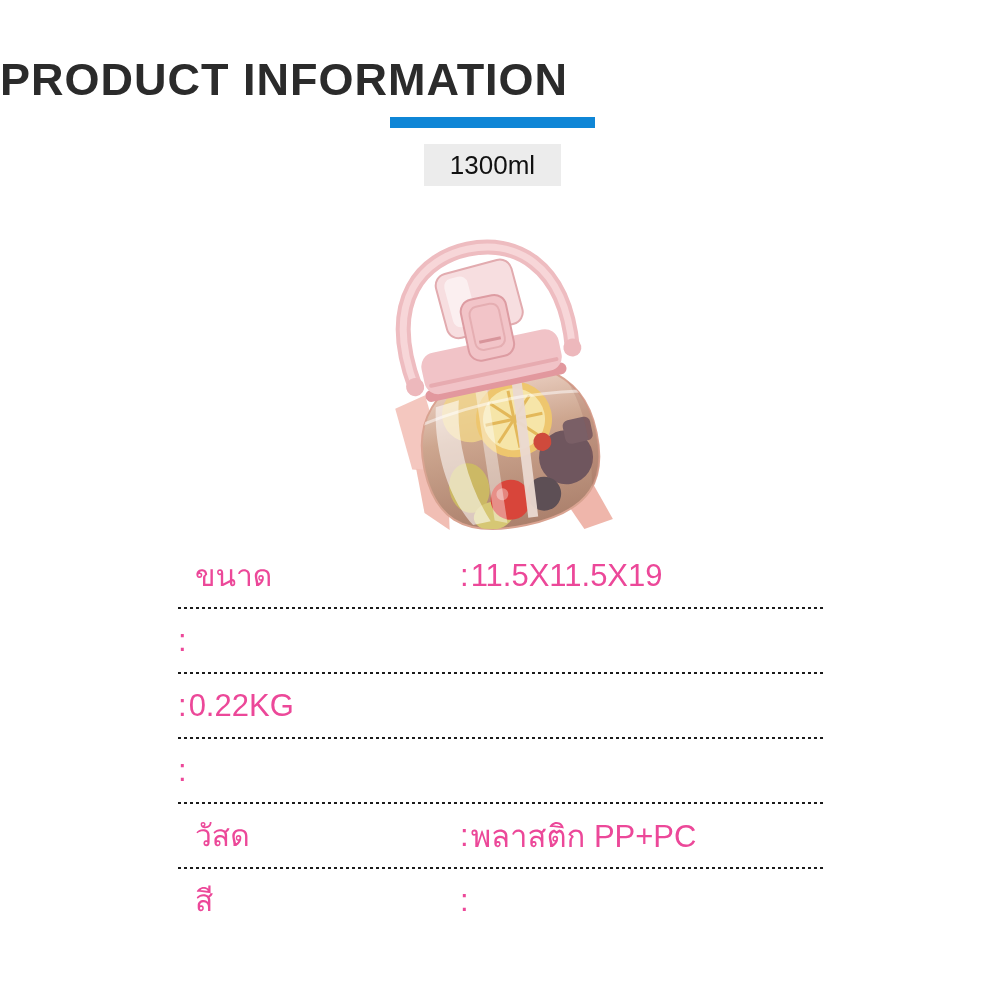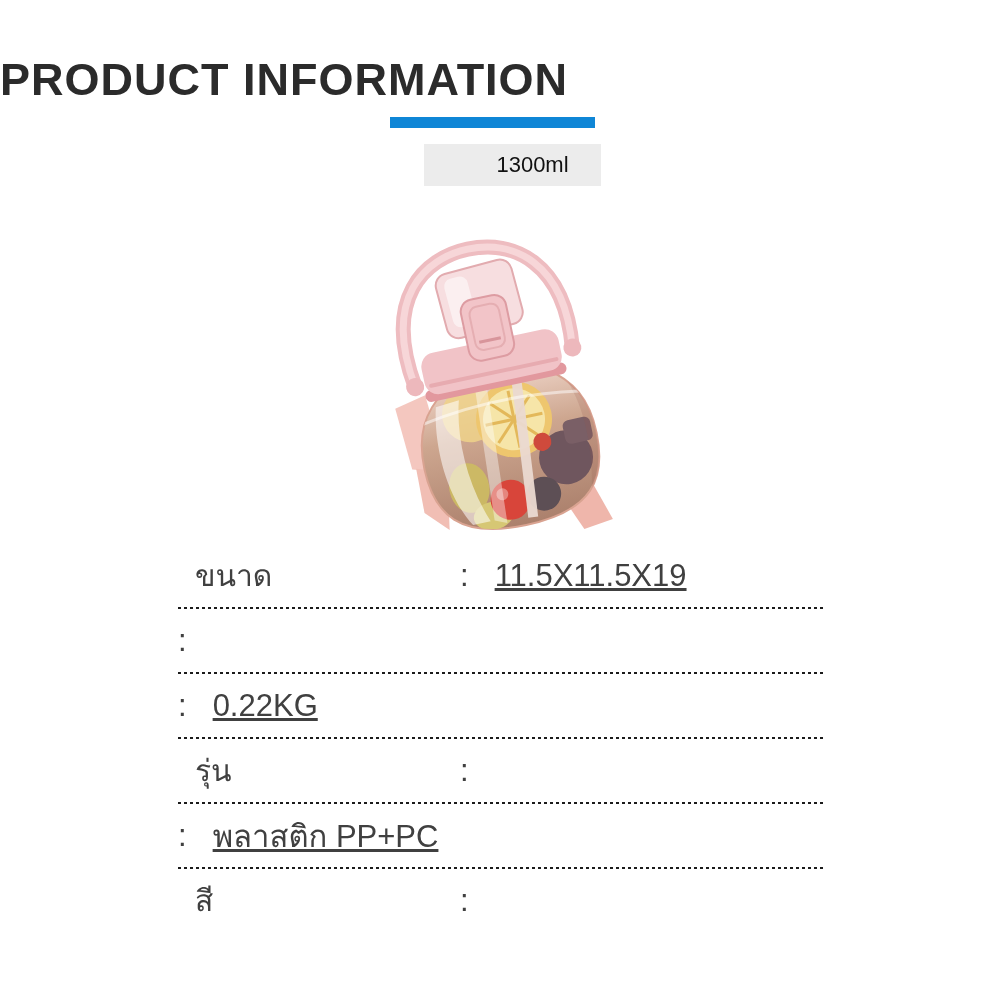--- a/index.html
+++ b/index.html
@@ -18,52 +18,51 @@
   .accent-bar {
     position: absolute; left: 390px; top: 117px;
     width: 205px; height: 11px;
     background: #0f86d6;
   }
   .volume-badge {
     position: absolute; left: 424px; top: 144px;
     width: 137px; height: 42px;
     background: #ececec;
     display: flex; align-items: center; justify-content: center;
-    font-size: 22px; color: #111111; padding-left: 40px;
+    font-size: 26px; color: #111111;
   }
   .bottle-wrap {
     position: absolute; left: 366px; top: 212px;
     width: 264px; height: 330px;
   }
   .spec-table {
     position: absolute; left: 178px; top: 544px;
     width: 645px;
   }
   .spec-row {
     height: 63px;
     display: flex; align-items: center;
-    color: #404040;
+    color: #ec4899;
   }
   .spec-sep {
     height: 2px;
     background: repeating-linear-gradient(90deg, #1b1b1b 0 3px, transparent 3px 6px);
   }
   .spec-label {
     flex: 0 0 265px;
     padding-left: 17px;
     font-size: 30px;
     line-height: 1.25;
     white-space: nowrap;
   }
   .spec-colon { font-size: 31px; }
   .spec-value {
-    margin-left: 26px;
+    margin-left: 2px;
     font-size: 31px;
     white-space: nowrap;
-    text-decoration: underline;
   }
 </style>
 </head>
 <body>
 
 <div class="page-title">PRODUCT INFORMATION</div>
 
 <div class="accent-bar"></div>
 
 <div class="volume-badge">1300ml</div>
@@ -150,25 +149,25 @@
   <div class="spec-row">
     <span class="spec-colon">:</span>
   </div>
   <div class="spec-sep"></div>
   <div class="spec-row">
     <span class="spec-colon">:</span>
     <span class="spec-value">0.22KG</span>
   </div>
   <div class="spec-sep"></div>
   <div class="spec-row">
-    <span class="spec-label">รุ่น</span>
     <span class="spec-colon">:</span>
   </div>
   <div class="spec-sep"></div>
   <div class="spec-row">
+    <span class="spec-label">วัสด</span>
     <span class="spec-colon">:</span>
     <span class="spec-value">พลาสติก PP+PC</span>
   </div>
   <div class="spec-sep"></div>
   <div class="spec-row">
     <span class="spec-label">สี</span>
     <span class="spec-colon">:</span>
   </div>
 </div>
 

